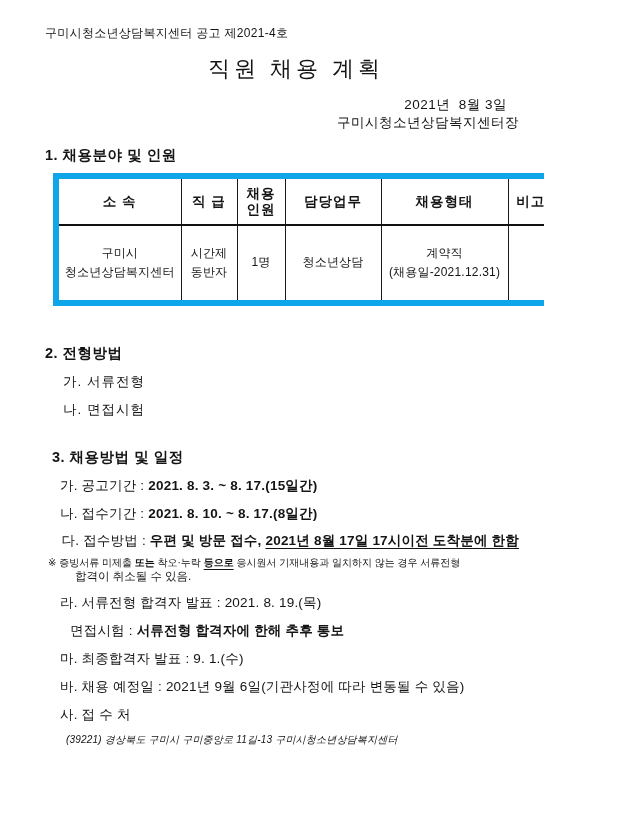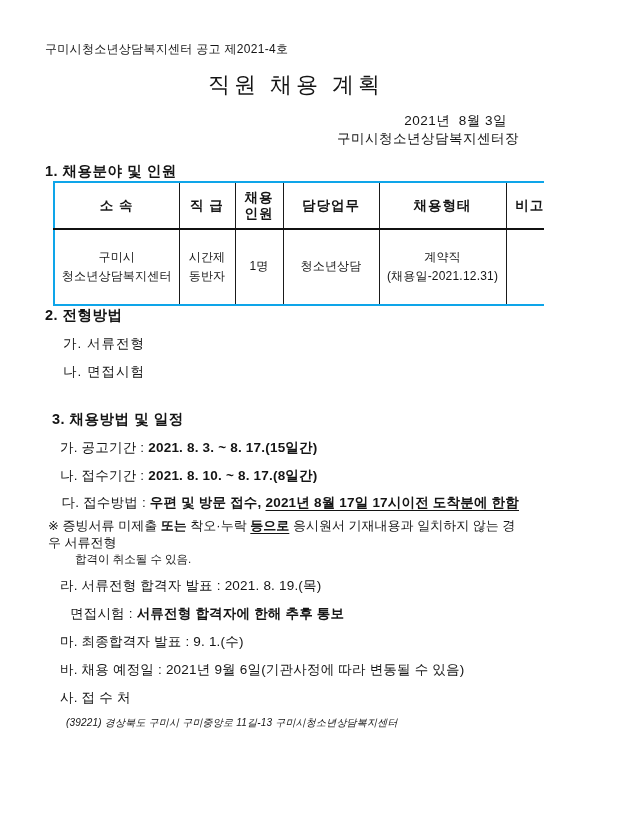--- a/index.html
+++ b/index.html
@@ -1,44 +1,44 @@
 <!DOCTYPE html>
 <html lang="ko"><head>
 <meta charset="utf-8">
 <style>
   html,body{margin:0;padding:0;background:#ffffff;}
   .page{
     width:544px;height:821px;box-sizing:border-box;background:#fff;
     color:#141414;font-family:"Liberation Sans","DejaVu Sans",sans-serif;
-    padding:41px 25px 0 45px;overflow:hidden;position:relative;
+    padding:25px 25px 0 45px;overflow:hidden;position:relative;
   }
   .notice-no{font-size:12px;letter-spacing:.3px;white-space:pre;}
   .doc-title{font-size:22px;font-weight:normal;text-align:center;letter-spacing:4px;
     margin:12px 0 0;position:relative;left:14px;white-space:pre;}
   .intro{font-size:13.5px;margin:10px 0 0;letter-spacing:.2px;white-space:pre-wrap;word-spacing:2px;}
   .align-right{text-align:right;font-size:13.5px;white-space:pre;}
   .date-line{margin-top:12px;padding-right:12px;letter-spacing:.5px;}
   .signer-line{letter-spacing:.5px;font-weight:500;}
   .sec-heading{font-size:14.5px;font-weight:bold;letter-spacing:.5px;white-space:pre;}
   .sec1-heading{margin-top:14px;}
   .recruit-table{border-collapse:collapse;table-layout:fixed;width:500px;
-    margin:0 0 0 8px;border:2px solid #0ea5e9;}
+    margin:8px 0 0 8px;border:6px solid #0ea5e9;}
   .recruit-table th,.recruit-table td{border:1.2px solid #1a1a1a;text-align:center;
     vertical-align:middle;padding:0;overflow:hidden;}
   .recruit-table th{font-size:13.5px;font-weight:bold;height:45px;letter-spacing:1px;
     border-bottom:2.2px solid #111;line-height:1.15;}
   .recruit-table td{font-size:12px;height:74px;line-height:1.6;letter-spacing:.2px;}
-  .sec2-heading{}
+  .sec2-heading{margin-top:38px;}
   .sec2-item{font-size:13.5px;margin:10px 0 0 18px;letter-spacing:1px;white-space:pre;}
   .sec3-heading{margin-top:29px;margin-left:7px;}
   .line{font-size:13.5px;margin:10px 0 0 15px;white-space:pre-wrap;letter-spacing:.2px;}
   .line-c{margin-top:9px;text-align:right;}
   .b{font-weight:bold;}
   .u{text-decoration:underline;text-underline-offset:3px;}
-  .note{font-size:13px;margin:6px 0 0 3px;line-height:1.3;white-space:pre-wrap;}
+  .note{font-size:10px;margin:6px 0 0 3px;line-height:1.3;white-space:pre-wrap;}
   .note2{font-size:11.5px;margin:0 0 0 30px;line-height:1.3;white-space:pre-wrap;}
   .subline{margin-left:25px;}
   .addr{margin-left:21px;font-size:10px;margin-top:9px;font-style:italic;}
 </style>
 </head>
 <body>
 
 <div class="page">
 
   <div class="notice-no">구미시청소년상담복지센터 공고 제2021-4호</div>

